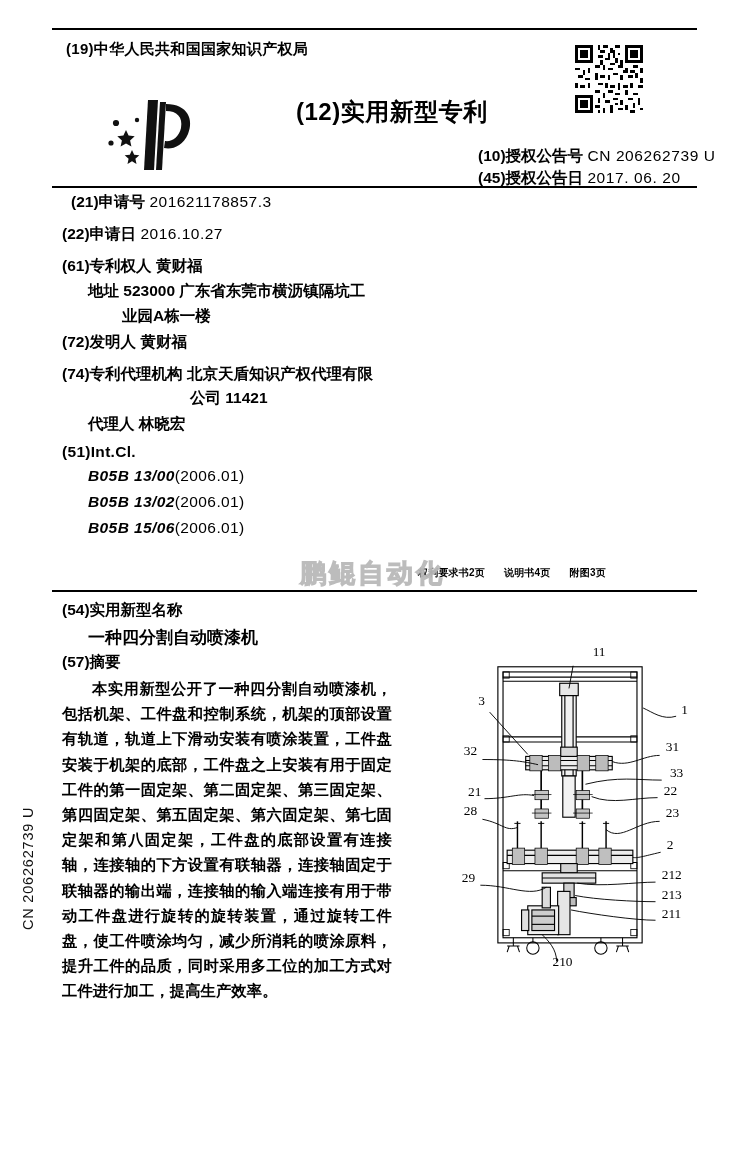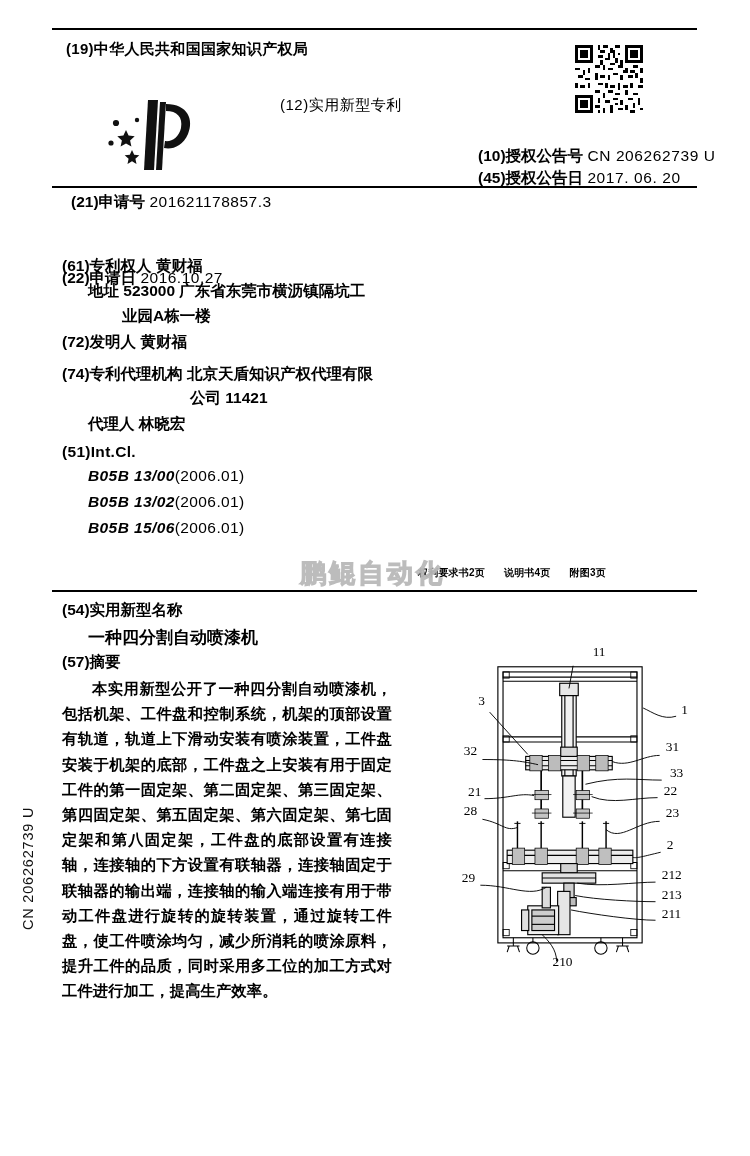--- a/index.html
+++ b/index.html
@@ -64,23 +64,23 @@
   }
 
   .emblem {
     position: absolute;
     left: 96px; top: 96px;
     width: 112px; height: 86px;
   }
 
   .hdr-kind {
     position: absolute;
-    left: 280px; top: 96px;
-    font-size: 15px;
-    font-weight: 400;
+    left: 296px; top: 96px;
+    font-size: 24px;
+    font-weight: 700;
     letter-spacing: 0.5px;
     white-space: nowrap;
   }
 
   .pub-line {
     position: absolute;
     font-size: 15.5px;
     font-weight: 700;
     white-space: nowrap;
   }
@@ -107,21 +107,21 @@
   }
   .bib-row .val {
     font-weight: 400;
     letter-spacing: 0.5px;
   }
   .bib-row .val-cn {
     font-weight: 700;
     letter-spacing: 0;
   }
   .sp21 { position:absolute; left:9px;   top:0;   }
-  .sp22 { position:absolute; left:0;   top:32px;margin-top:44px;}
+  .sp22 { position:absolute; left:0;   top:32px;}
   .sp73 { position:absolute; left:0;   top:64px;}
   .sp73b{ position:absolute; left:26px;top:89px;}
   .sp73c{ position:absolute; left:60px;top:114px;}
   .sp72 { position:absolute; left:0;   top:140px;}
   .sp74 { position:absolute; left:0;   top:172px;}
   .sp74b{ position:absolute; left:128px;top:196px;}
   .sp74c{ position:absolute; left:26px; top:222px;}
   .sp51 { position:absolute; left:0;   top:250px;}
   .ipc1 { position:absolute; left:26px;top:274px;}
   .ipc2 { position:absolute; left:26px;top:300px;text-align:right;}

